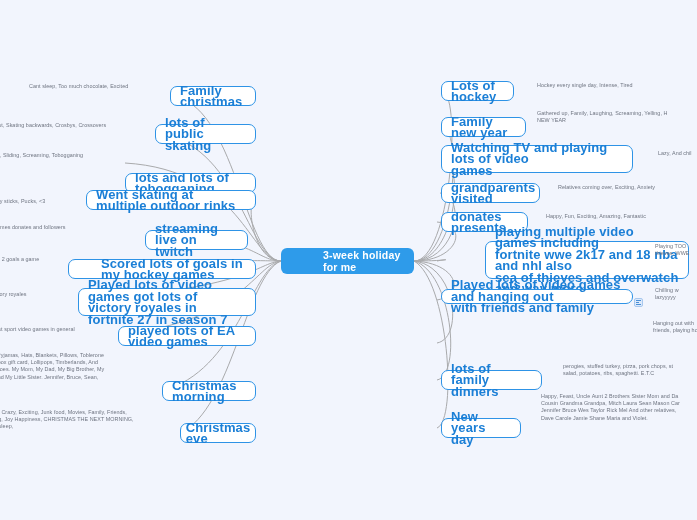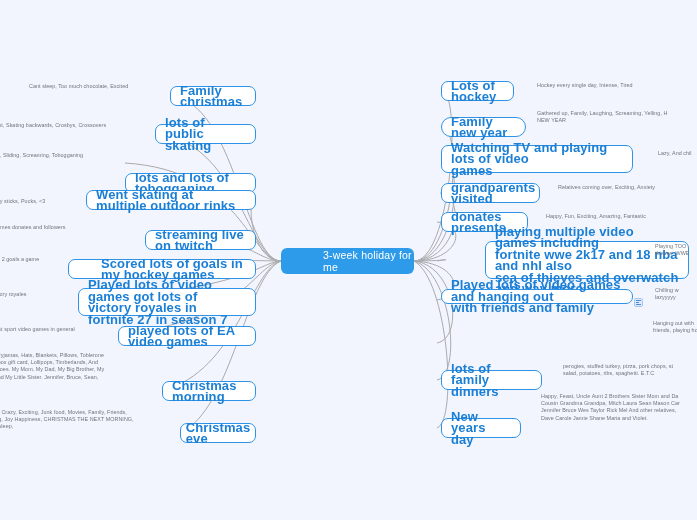--- a/index.html
+++ b/index.html
@@ -30,21 +30,21 @@
   }
   .node.right{justify-content:flex-start;}
   .node.left{justify-content:center;}
 
   .center-node{
     position:absolute;
     background:#2e9bea;
     border:none;
     border-radius:6px;
     color:#ffffff;
-    font-weight:normal;
+    font-weight:bold;
     font-size:10.5px;
     letter-spacing:.2px;
     display:flex;align-items:center;justify-content:center;
     box-sizing:border-box;
     padding-left:42px;
   }
 
   .annot{
     position:absolute;
     color:#6e7480;
@@ -110,21 +110,21 @@
 
   <div class="node left" style="left:155px;top:124px;width:101px;height:20px;">lots of public skating</div>
   <div class="annot left" style="left:-6px;top:122px;width:155px;">fast, Skating backwards, Crosbys, Crossovers</div>
 
   <div class="node left" style="left:125px;top:153px;width:131px;height:20px;margin-top:20px;">lots and lots of tobogganing</div>
   <div class="annot left" style="left:-6px;top:152px;width:125px;">ds, Sliding, Screaming, Tobogganing</div>
 
   <div class="node left" style="left:86px;top:190px;width:170px;height:20px;">Went skating at multiple outdoor rinks</div>
   <div class="annot left" style="left:-6px;top:198px;width:75px;">key sticks, Pucks, &lt;3</div>
 
-  <div class="node left" style="left:145px;top:230px;width:111px;height:20px;">streaming live on twitch</div>
+  <div class="node left" style="left:145px;top:230px;width:103px;height:20px;">streaming live on twitch</div>
   <div class="annot left" style="left:-6px;top:224px;width:125px;">games donates and followers</div>
 
   <div class="node left" style="left:68px;top:259px;width:188px;height:20px;padding-left:32px;">Scored lots of goals in my hockey games</div>
   <div class="annot left" style="left:-6px;top:256px;width:80px;">nd 2 goals a game</div>
 
   <div class="node left" style="left:78px;top:288px;width:178px;height:28px;">Played lots of video games got lots of
 victory royales in fortnite 27 in season 7</div>
   <div class="annot left" style="left:-6px;top:291px;width:72px;">ictory royales</div>
 
   <div class="node left" style="left:118px;top:326px;width:138px;height:20px;">played lots of EA video games</div>
@@ -137,21 +137,21 @@
 And My Little Sister. Jennifer, Bruce, Sean,</div>
 
   <div class="node left" style="left:180px;top:423px;width:76px;height:20px;">Christmas eve</div>
   <div class="annot left" style="left:-6px;top:409px;width:152px;">ul, Crazy, Exciting, Junk food, Movies, Family, Friends,
 ing, Joy Happiness, CHRISTMAS THE NEXT MORNING,
 o sleep,</div>
 
   <div class="node right" style="left:441px;top:81px;width:73px;height:20px;">Lots of hockey</div>
   <div class="annot right" style="left:537px;top:82px;width:160px;">Hockey every single day, Intense, Tired</div>
 
-  <div class="node right" style="left:441px;top:117px;width:85px;height:20px;border-radius:10px;">Family new year</div>
+  <div class="node right" style="left:441px;top:117px;width:85px;height:20px;">Family new year</div>
   <div class="annot right" style="left:537px;top:110px;width:160px;">Gathered up, Family, Laughing, Screaming, Yelling, H
 NEW YEAR</div>
 
   <div class="node right" style="left:441px;top:145px;width:192px;height:28px;">Watching TV and playing lots of video
 games</div>
   <div class="annot right" style="left:658px;top:150px;width:40px;">Lazy, And chil</div>
 
   <div class="node right" style="left:441px;top:183px;width:99px;height:20px;">grandparents visited</div>
   <div class="annot right" style="left:558px;top:184px;width:160px;">Relatives coming over, Exciting, Anxiety</div>
 

